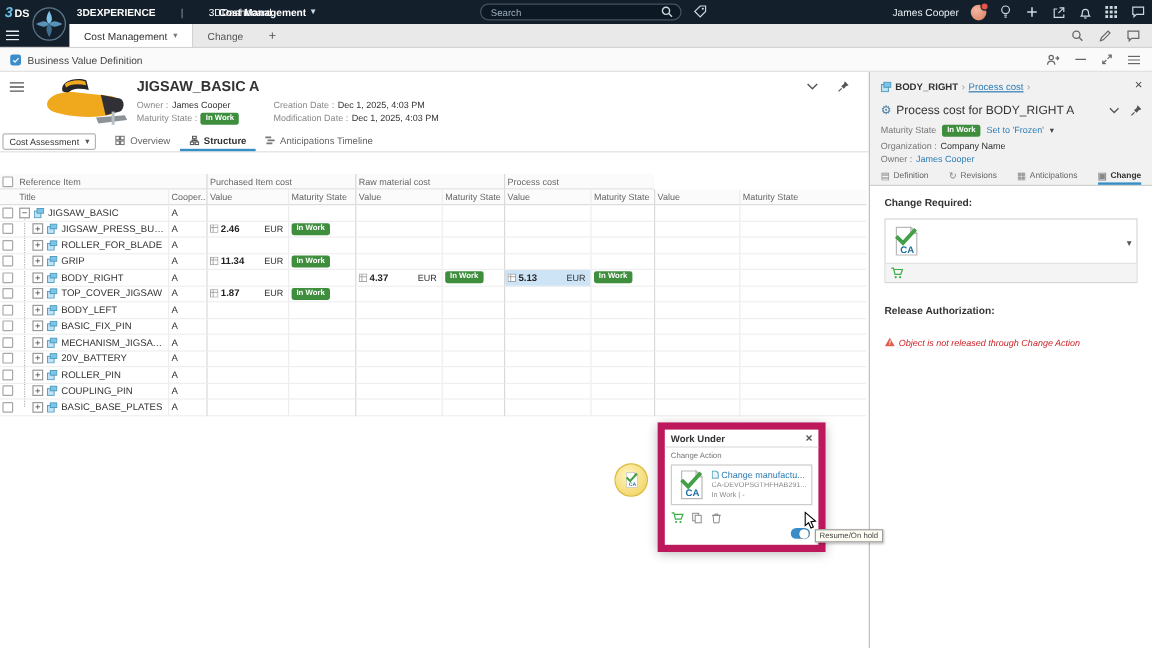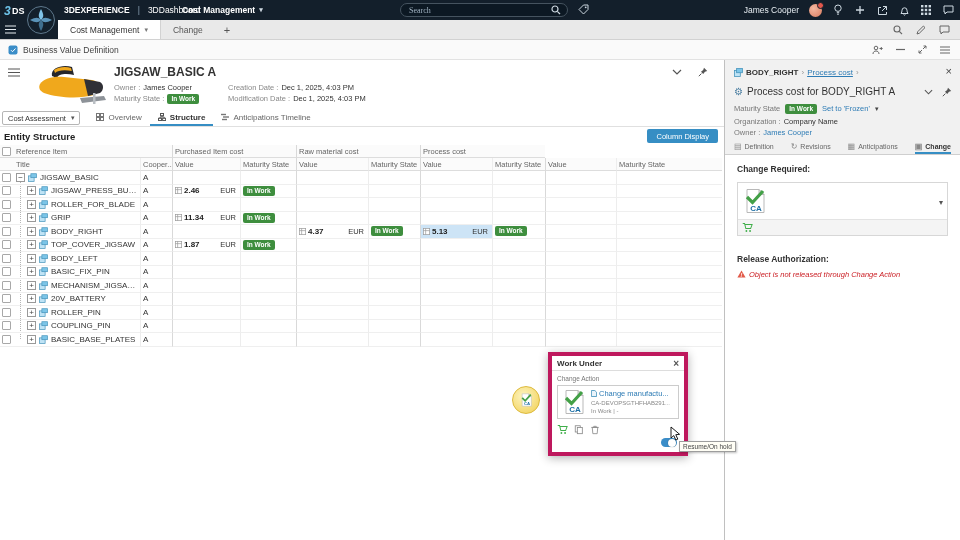--- a/index.html
+++ b/index.html
@@ -2,26 +2,26 @@
 <html><head>
 <meta charset="utf-8">
 <style>
   html,body{margin:0;padding:0}
   body{width:960px;height:540px;position:relative;overflow:hidden;background:#fff;
        font-family:"Liberation Sans",sans-serif;font-size:9px;color:#333;cursor:default}
   svg{display:block}
   
   .topbar{position:absolute;left:0;top:0;width:960px;height:20px;background:#131f2b;z-index:6}
   .logo3ds{position:absolute;left:4px;top:2px}
-  .brand{position:absolute;left:64px;top:0;height:20px;display:flex;align-items:center;gap:8px;color:#fff;font-size:8.5px}
+  .brand{position:absolute;left:64px;top:0;height:20px;display:flex;align-items:center;gap:21px;color:#fff;font-size:8.5px}
   .brand .sep{color:#8aa0b4}
   .appmenu{position:absolute;left:182px;top:0;height:20px;display:flex;align-items:center;gap:4px;color:#fff;font-size:8.5px;font-weight:bold}
   .chev-w{font-size:7px;color:#cfd9e2}
   .searchwrap{position:absolute;left:400px;top:3px;width:168px;height:14px;background:#0c1823;border:1px solid #45535f;border-radius:8px;display:flex;align-items:center;padding:0 6px;box-sizing:border-box}
-  .searchwrap input{flex:1;background:transparent;border:none;outline:none;color:#dfe7ee;font-size:8px;font-family:Liberation Serif, serif;min-width:0}
+  .searchwrap input{flex:1;background:transparent;border:none;outline:none;color:#dfe7ee;font-size:8px;font-family:Liberation Sans, sans-serif;min-width:0}
   .searchwrap input::placeholder{color:#9fb0bf}
   .tagicon{position:absolute;left:578px;top:4px}
   .tb-right{position:absolute;right:6px;top:0;height:20px;display:flex;align-items:center;gap:10px}
   .tb-user{color:#e8eef3;font-size:8.5px}
   .avatar{width:13px;height:13px;border-radius:50%;background:radial-gradient(circle at 35% 35%,#f3b7a0,#d97b5f);position:relative}
   .avatar .dot{position:absolute;right:-2px;top:-2px;width:5px;height:5px;border-radius:50%;background:#e2574c;border:1px solid #131f2b}
   .tb-ico{width:12px;height:12px;display:flex;align-items:center;justify-content:center}
   .compass{position:absolute;left:26px;top:5px;z-index:8}
   
   .tabbar{position:absolute;left:0;top:20px;width:960px;height:20px;background:#e9e9e9;border-bottom:1px solid #d2d2d2;display:flex;align-items:stretch;box-sizing:border-box}
@@ -98,23 +98,23 @@
   .rp-sec{font-size:8.5px;font-weight:bold;color:#333}
   .rp-card{border:1px solid #d7d7d7;margin-top:8px}
   .rp-card-main{display:flex;padding:5px;gap:6px;position:relative}
   .ca-ic{flex:none}
   .rp-link{color:#2e7cb5;font-size:8.5px;display:flex;align-items:center;gap:3px;white-space:nowrap;overflow:hidden}
   .rp-id{font-size:6.5px;color:#777;margin-top:3px;white-space:nowrap;overflow:hidden;max-width:160px}
   .rp-state{font-size:7px;color:#555;margin-top:3px}
   .rp-chev{position:absolute;right:4px;top:15px;color:#555;font-size:8px}
   .rp-card-footer{border-top:1px solid #e3e3e3;background:#f4f4f4;padding:2px 4px;display:flex}
   .rp-rel{margin-top:18px}
-  .rp-warn{margin-top:6px;display:flex;gap:3px;color:#cb2026;font-size:7.5px;font-style:italic}
-  
-  .wu{position:absolute;left:548px;top:352px;width:140px;background:#fff;border:4px solid #be185d;box-shadow:0 2px 9px rgba(0,0,0,.3);z-index:20;box-sizing:border-box}
+  .rp-warn{margin-top:17px;display:flex;gap:3px;color:#cb2026;font-size:7.5px;font-style:italic}
+  
+  .wu{position:absolute;left:548px;top:352px;width:140px;background:#fff;border:6px solid #be185d;box-shadow:0 2px 9px rgba(0,0,0,.3);z-index:20;box-sizing:border-box}
   .wu-h{height:14px;display:flex;align-items:center;padding:0 5px;border-bottom:1px solid #ddd;font-size:8px;font-weight:bold;color:#333}
   .wu-close{margin-left:auto;color:#555;font-size:10px}
   .wu-b{padding:4px 5px 5px}
   .wu-lbl{font-size:6.5px;color:#777}
   .wu-card{margin-top:3px;border:1px solid #ccc;display:flex;gap:4px;padding:3px;align-items:flex-start}
   .wu-link{color:#2e7cb5;font-size:7.5px;white-space:nowrap;overflow:hidden;max-width:92px;display:flex;gap:2px;align-items:center}
   .wu-id{font-size:6px;color:#888;margin-top:2px;white-space:nowrap;overflow:hidden;max-width:92px}
   .wu-state{font-size:6px;color:#888;margin-top:2px}
   .wu-actions{display:flex;gap:6px;margin-top:5px;align-items:center}
   .wu-toggle-row{display:flex;justify-content:flex-end;margin-top:3px;padding-right:2px}
@@ -377,24 +377,20 @@
                 <line x1="0" y1="1.5" x2="5" y2="1.5" stroke-width="1.4"></line>
                 <line x1="2" y1="4" x2="8" y2="4" stroke-width="1.4"></line>
                 <line x1="1" y1="6.5" x2="6" y2="6.5" stroke-width="1.4"></line>
               </g>
             </svg>
           </span>
         <span>Anticipations Timeline</span>
       </span>
     </div>
 
-    <div class="secrow">
-      <span class="sec-title">Entity Structure</span>
-      <span class="btn-coldisp">Column Display</span>
-    </div>
 
     <div class="treeline"></div>
     <div class="etable">
       <div class="trow th">
         <div class="tcell">
             <span class="cb"></span>
           </div>
         <div class="tcell gspan2">Reference Item</div>
         <div class="tcell gspan2 bl">Purchased Item cost</div>
         <div class="tcell gspan2 bl">Raw material cost</div>

